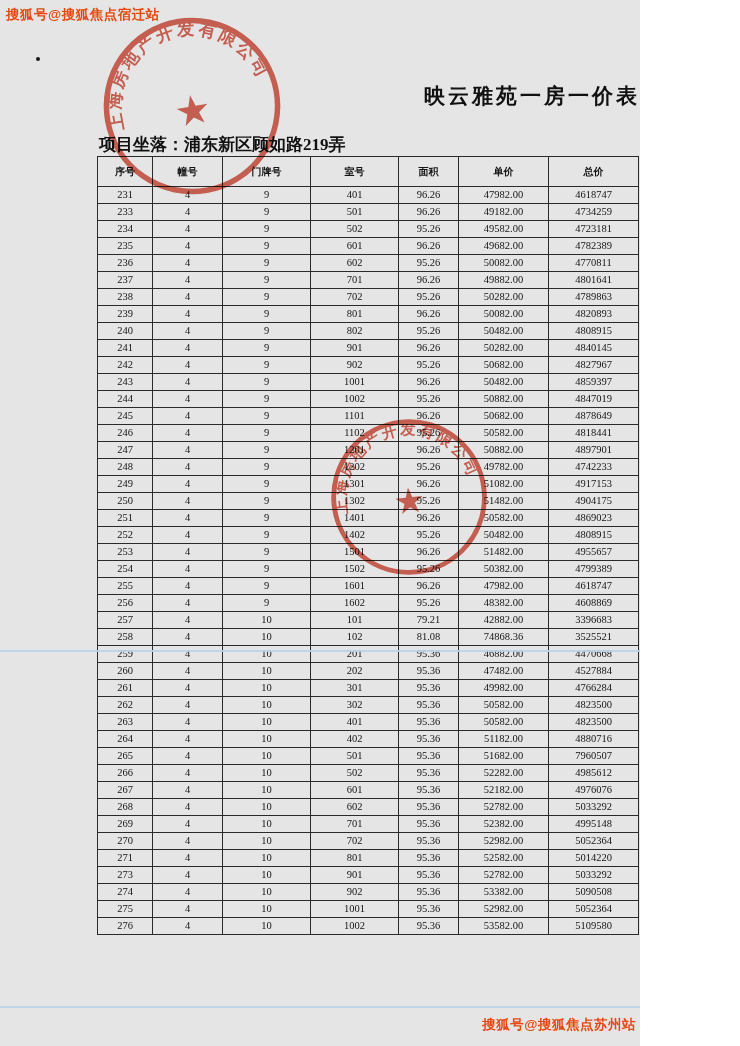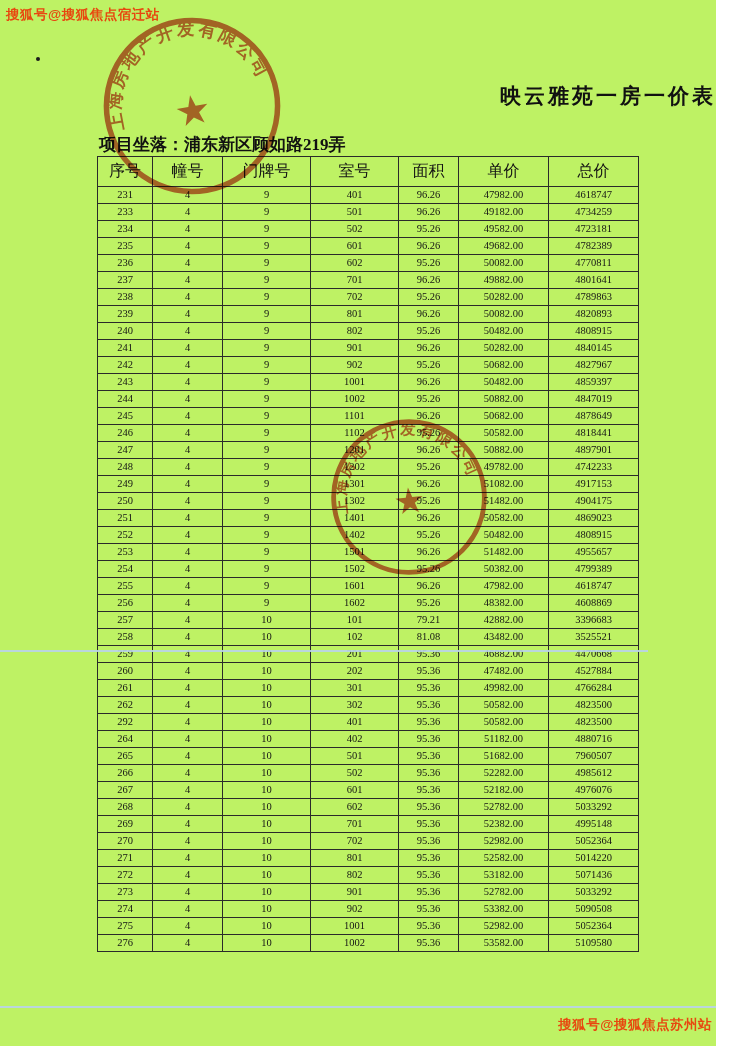--- a/index.html
+++ b/index.html
@@ -1,21 +1,21 @@
 <!DOCTYPE html>
 <html style="--wm-color: #e8470f; --line-color: #b9d3ea;"><head>
 <meta charset="utf-8">
 <style>
   * { box-sizing: border-box; }
   html,body { margin:0; padding:0; background:#ffffff; }
   .page {
     position: relative;
-    width: 716px;
+    width: 640px;
     height: 1046px;
-    background: #bef264;
+    background: #e5e5e5;
     font-family: "Liberation Serif", serif;
     overflow: hidden;
   }
   .watermark {
     position: absolute;
     color: var(--wm-color, #e8470f);
     font-family: "Liberation Sans", sans-serif;
     font-weight: bold;
     font-size: 13.5px;
     letter-spacing: 0.5px;
@@ -63,22 +63,22 @@
     border: 1px solid #2a2a2a;
     text-align: center;
     vertical-align: middle;
     padding: 0;
     color: #141414;
     overflow: hidden;
     white-space: nowrap;
   }
   .price-table th {
     height: 30px;
-    font-size: 16px;
-    font-weight: normal;
+    font-size: 10px;
+    font-weight: bold;
     background: transparent;
   }
   .price-table td {
     height: 16px;
     font-size: 10.5px;
     line-height: 16px;
   }
   .price-table th:nth-child(1) { width: 55px; }
   .price-table th:nth-child(2) { width: 70px; }
   .price-table th:nth-child(3) { width: 88px; }
@@ -364,21 +364,21 @@
           <td>79.21</td>
           <td>42882.00</td>
           <td>3396683</td>
         </tr>
         <tr>
           <td>258</td>
           <td>4</td>
           <td>10</td>
           <td>102</td>
           <td>81.08</td>
-          <td>43482.00</td>
+          <td>74868.36</td>
           <td>3525521</td>
         </tr>
         <tr>
           <td>259</td>
           <td>4</td>
           <td>10</td>
           <td>201</td>
           <td>95.36</td>
           <td>46882.00</td>
           <td>4470668</td>
@@ -404,21 +404,21 @@
         <tr>
           <td>262</td>
           <td>4</td>
           <td>10</td>
           <td>302</td>
           <td>95.36</td>
           <td>50582.00</td>
           <td>4823500</td>
         </tr>
         <tr>
-          <td>292</td>
+          <td>263</td>
           <td>4</td>
           <td>10</td>
           <td>401</td>
           <td>95.36</td>
           <td>50582.00</td>
           <td>4823500</td>
         </tr>
         <tr>
           <td>264</td>
           <td>4</td>
@@ -483,29 +483,20 @@
           <td>5052364</td>
         </tr>
         <tr>
           <td>271</td>
           <td>4</td>
           <td>10</td>
           <td>801</td>
           <td>95.36</td>
           <td>52582.00</td>
           <td>5014220</td>
-        </tr>
-        <tr>
-          <td>272</td>
-          <td>4</td>
-          <td>10</td>
-          <td>802</td>
-          <td>95.36</td>
-          <td>53182.00</td>
-          <td>5071436</td>
         </tr>
         <tr>
           <td>273</td>
           <td>4</td>
           <td>10</td>
           <td>901</td>
           <td>95.36</td>
           <td>52782.00</td>
           <td>5033292</td>
         </tr>

